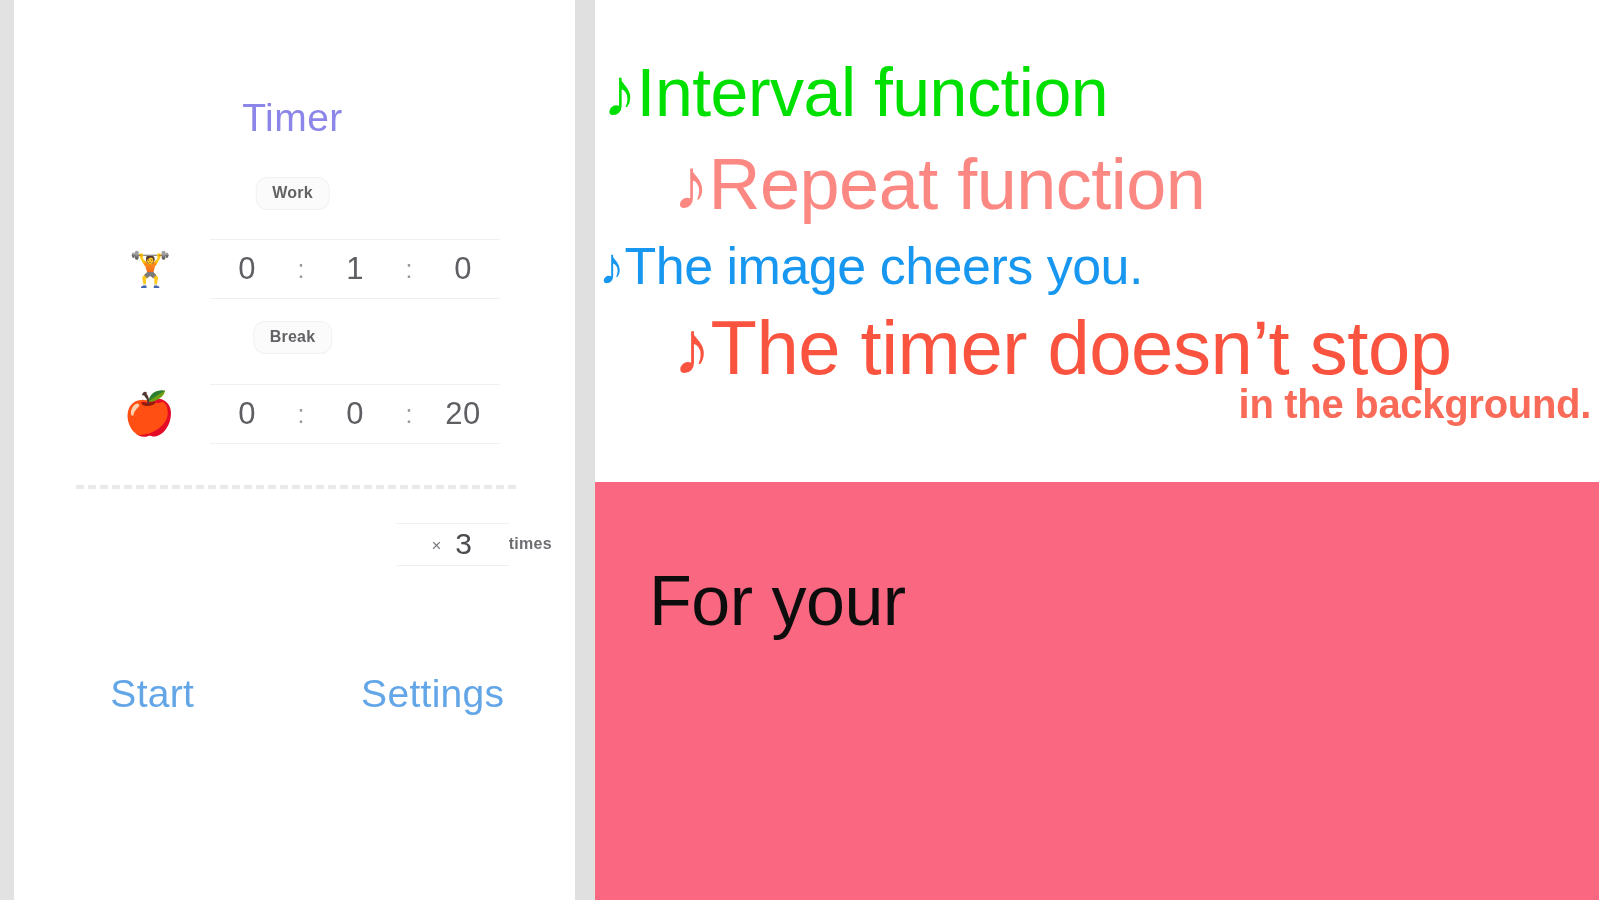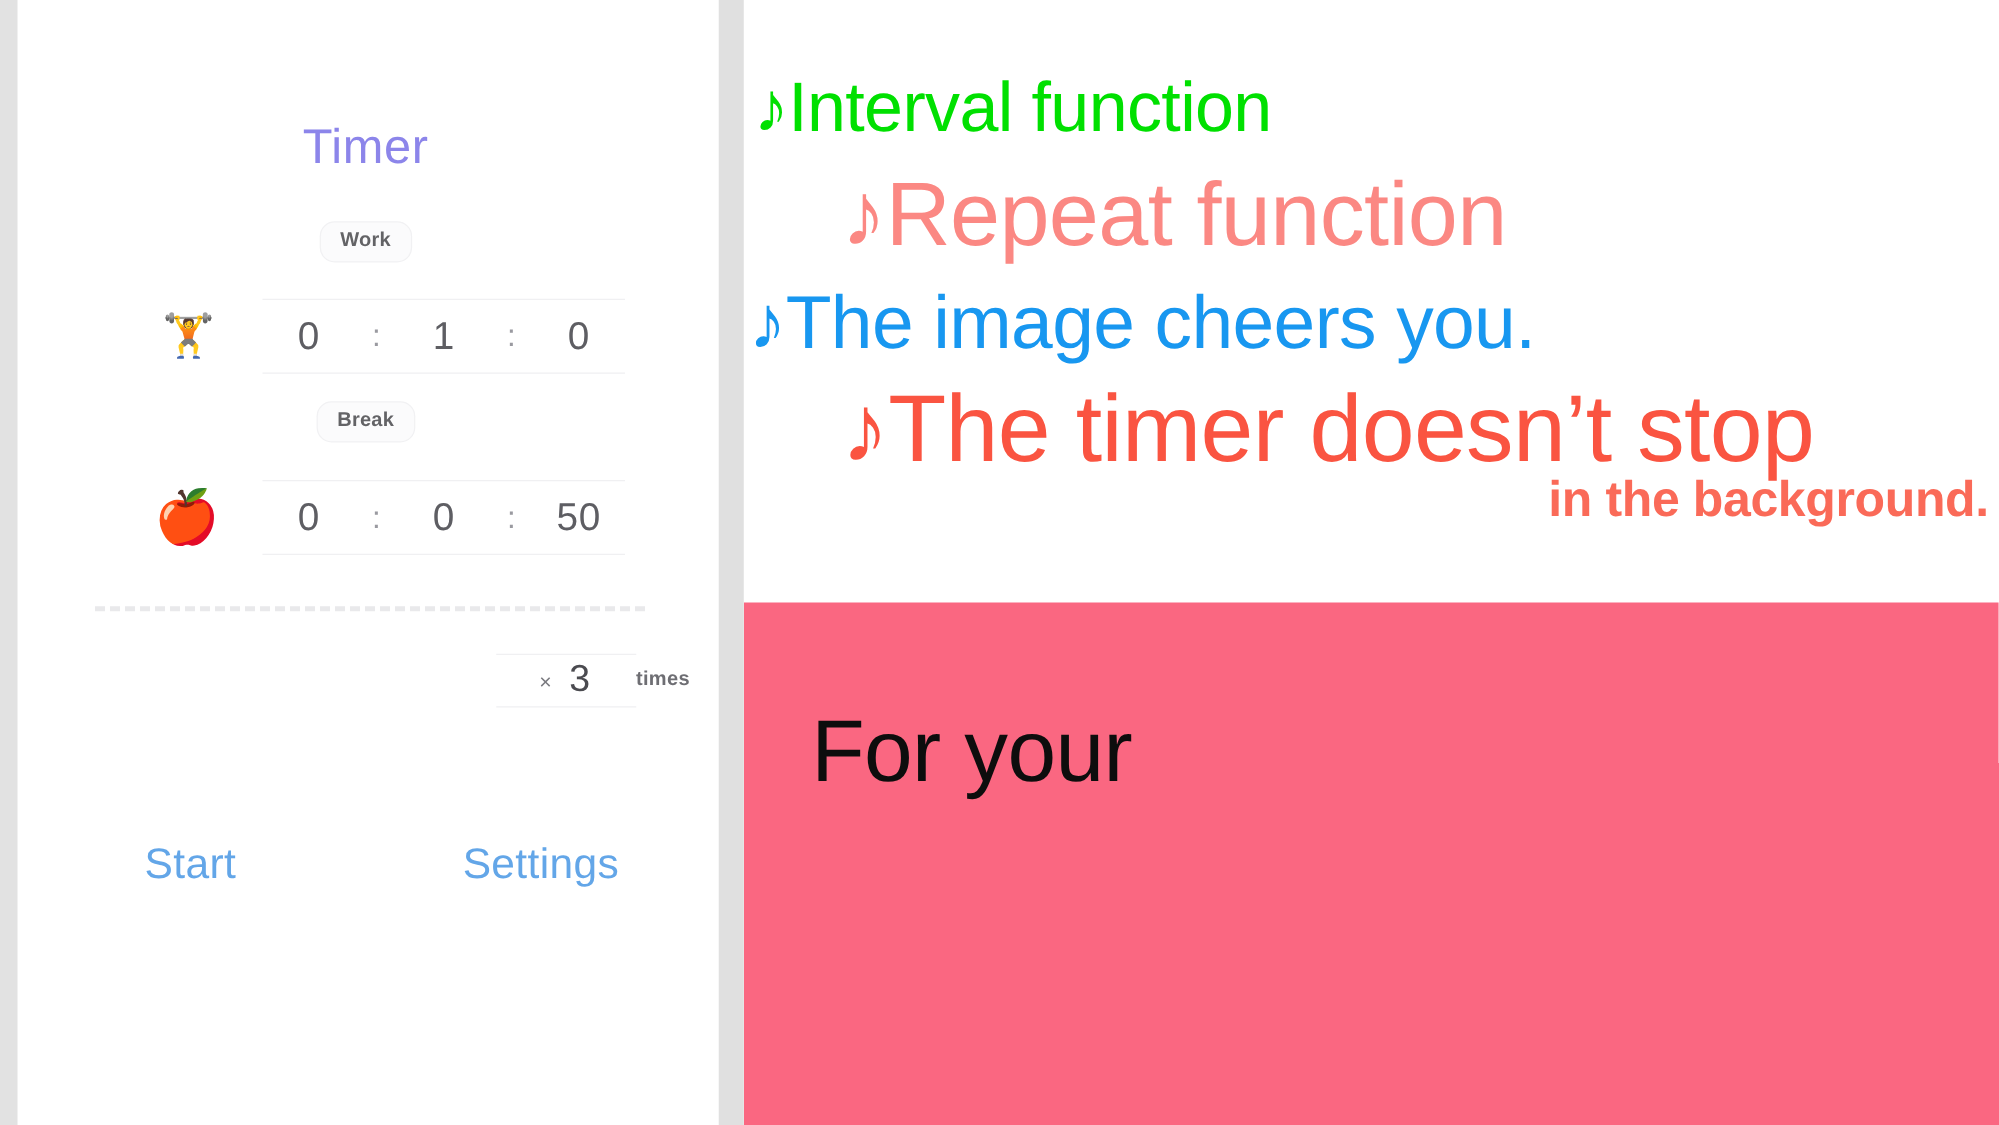--- a/index.html
+++ b/index.html
@@ -186,21 +186,21 @@
     position: absolute;
     left: 0;
     top: 672px;
     width: 561px;
     display: flex;
   }
   .action-btn {
     flex: 1 1 0;
     text-align: center;
     color: #63a6e8;
-    font-size: 34px;
+    font-size: 39px;
     font-weight: 400;
     letter-spacing: 0.3px;
     cursor: pointer;
     background: none;
     border: none;
     font-family: inherit;
     padding: 0;
   }
 
   
@@ -242,33 +242,33 @@
     font-weight: 400;
     line-height: 1.0;
     letter-spacing: -0.5px;
   }
   .feature-line .note {
     font-weight: 400;
   }
 
   .f-interval {
     color: #00e000;
-    font-size: 56px;
+    font-size: 68px;
     padding-left: 8px;
     margin-bottom: 22px;
   }
   .f-repeat {
     color: #fb8883;
     font-size: 72px;
     padding-left: 78px;
     margin-bottom: 20px;
   }
   .f-image {
     color: #1897f0;
-    font-size: 60px;
+    font-size: 52px;
     padding-left: 4px;
     margin-bottom: 18px;
   }
   .f-timer {
     color: #fa5441;
     font-size: 76px;
     padding-left: 78px;
   }
   .f-timer-sub {
     display: block;
@@ -331,21 +331,21 @@
 
     <div class="phase-pill break">Break</div>
 
     <div class="time-row brk">
       <span class="row-icon">🍎</span>
       <div class="time-fields">
         <span class="time-cell">0</span>
         <span class="time-colon">:</span>
         <span class="time-cell">0</span>
         <span class="time-colon">:</span>
-        <span class="time-cell">50</span>
+        <span class="time-cell">20</span>
       </div>
     </div>
 
     <div class="dashed-sep"></div>
 
     <div class="repeat-row">
       <div class="repeat-box">
         <span class="repeat-x">×</span>
         <span class="repeat-num">3</span>
       </div>

